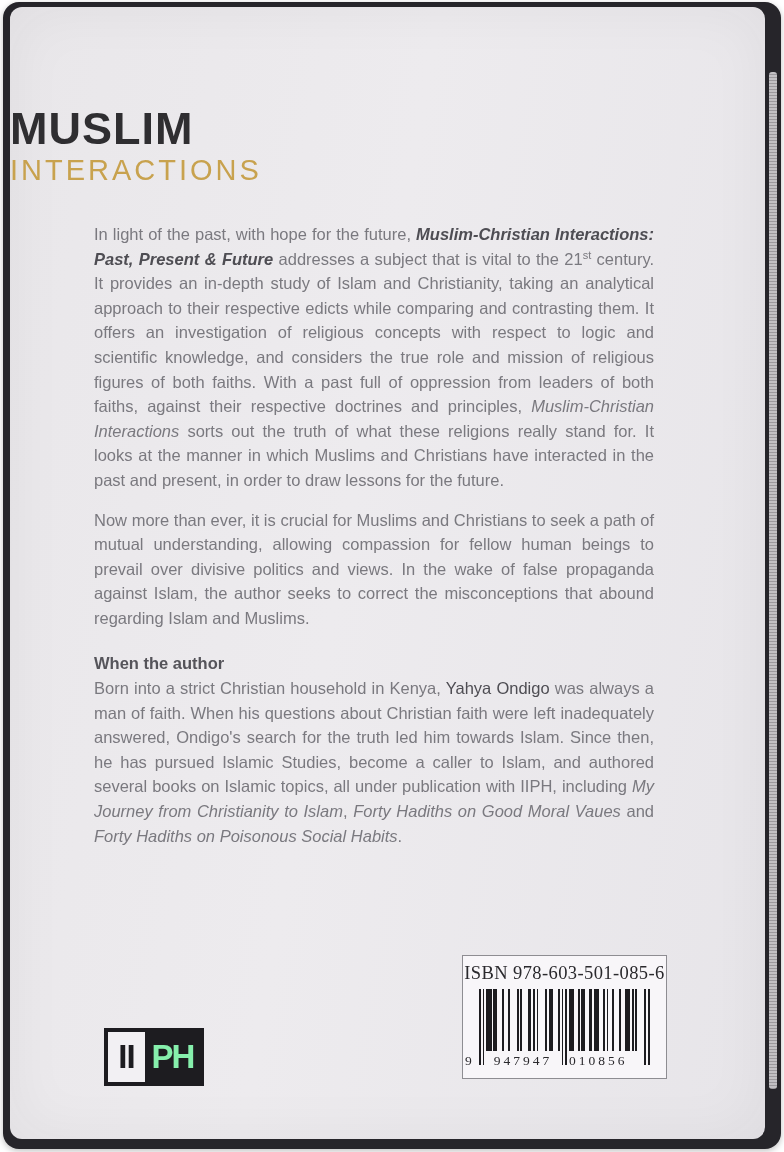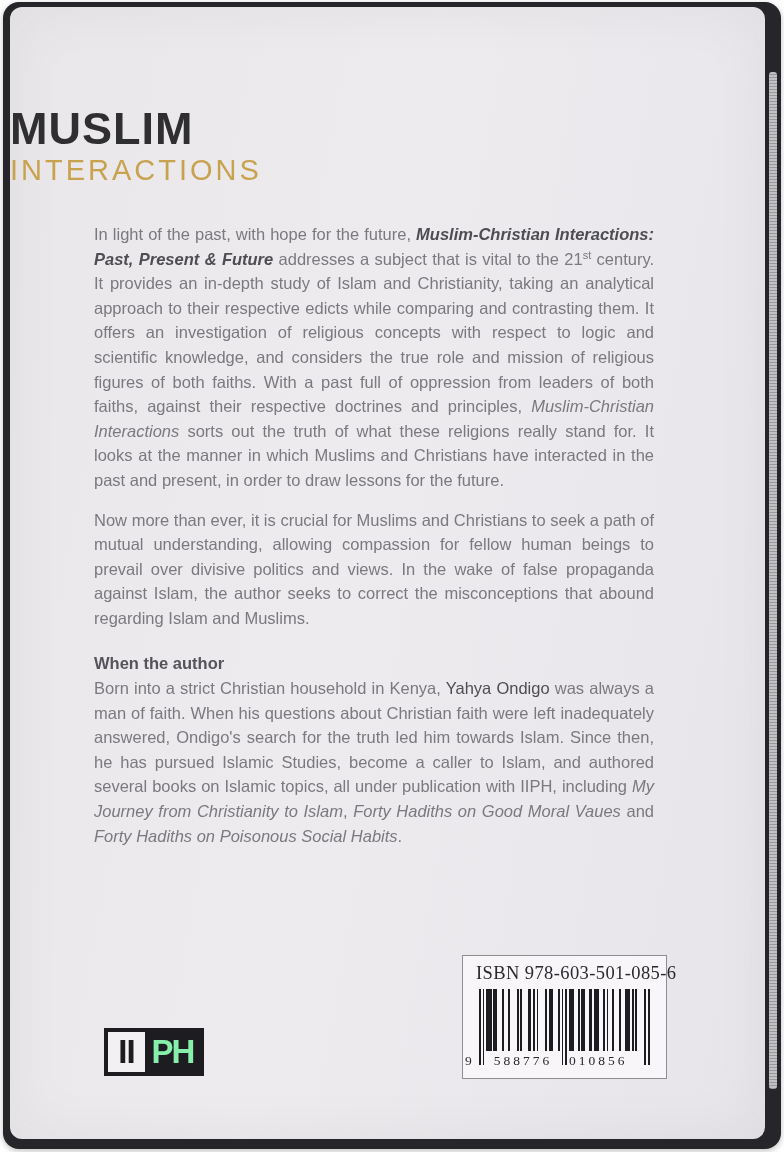--- a/index.html
+++ b/index.html
@@ -23,35 +23,35 @@
   .body-text{width:560px;margin:37px 0 0 84px;color:#7a797f;font-size:16.5px;line-height:24.6px;
     text-align:justify;}
   .body-text p{margin:0 0 15px 0;}
   .bi{font-weight:700;font-style:italic;color:#4e4d53;}
   .b{font-weight:400;color:#4e4d53;}
   .i{font-style:italic;}
   sup{font-size:11px;line-height:0;}
   h3.about-h{margin:20px 0 1px 0;font-size:16.5px;font-weight:700;color:#55545a;text-align:left;}
   
   .barcode-box{position:absolute;left:452px;top:948px;width:205px;height:124px;box-sizing:border-box;
-    background:#f8f6f9;border:1px solid #8e8d92;padding:7px 13px 8px;}
+    background:#f8f6f9;border:1px solid #8e8d92;padding:7px 1px 8px;}
   .isbn{font-family:"Liberation Serif",serif;font-size:18.5px;letter-spacing:.4px;color:#2a292d;
     text-align:center;white-space:nowrap;}
   .bars-wrap{position:relative;height:78px;margin:5px auto 0;width:171px;}
   .bars{display:flex;align-items:flex-start;height:78px;}
   .bc-bar{height:62px;}
   .bc-bar.tall{height:76px;}
   .bc-bar.ink{background:#1d1c20;}
   .d{position:absolute;bottom:-2px;font-family:"Liberation Serif",serif;font-size:13.5px;
     letter-spacing:3px;color:#2a292d;}
   .d.first{left:-14px;}
   .d.left{left:5px;width:78px;text-align:center;}
   .d.right{left:90px;width:78px;}
   
-  .iiph{position:absolute;left:94px;top:1021px;width:100px;height:48px;box-sizing:border-box;
+  .iiph{position:absolute;left:94px;top:1021px;width:100px;height:58px;box-sizing:border-box;
     display:flex;border:4px solid #1d1c20;background:#1d1c20;}
   .iiph .half{display:flex;align-items:center;justify-content:center;
     font-weight:700;font-size:33px;letter-spacing:-1px;}
   .iiph .ii{width:40%;background:#f2f0f3;color:#1d1c20;}
   .iiph .ph{width:60%;background:#1d1c20;color:#86efac;letter-spacing:-2px;}
 </style>
 </head>
 <body>
 
 <div class="stage">
@@ -129,21 +129,21 @@
               <div class="bc-bar" style="width: 1.8px;"></div>
               <div class="bc-bar ink" style="width: 1.8px;"></div>
               <div class="bc-bar" style="width: 1.8px;"></div>
               <div class="bc-bar ink" style="width: 1.8px;"></div>
               <div class="bc-bar" style="width: 7.2px;"></div>
               <div class="bc-bar ink tall" style="width: 1.8px;"></div>
               <div class="bc-bar tall" style="width: 1.8px;"></div>
               <div class="bc-bar ink tall" style="width: 1.8px;"></div>
             </div>
           <span class="d first">9</span>
-          <span class="d left">588776</span>
+          <span class="d left">947947</span>
           <span class="d right">010856</span>
         </div>
       </div>
 
       <div class="iiph">
         <span class="half ii">II</span>
         <span class="half ph">PH</span>
       </div>
 
     </div>

